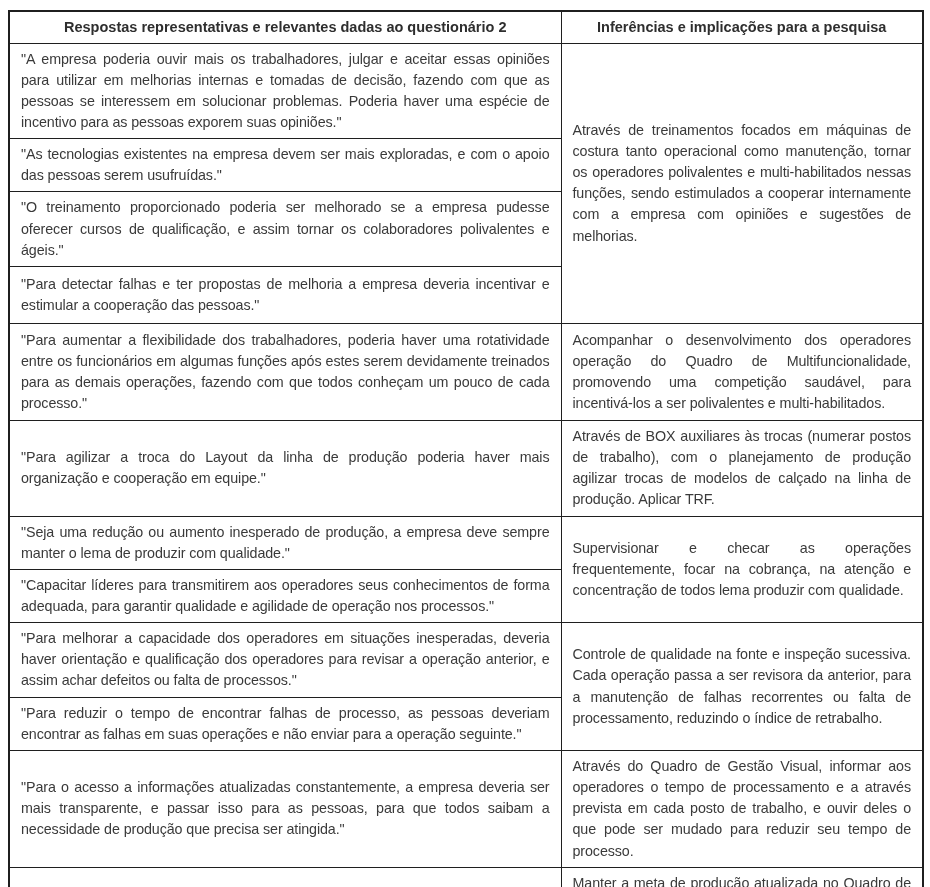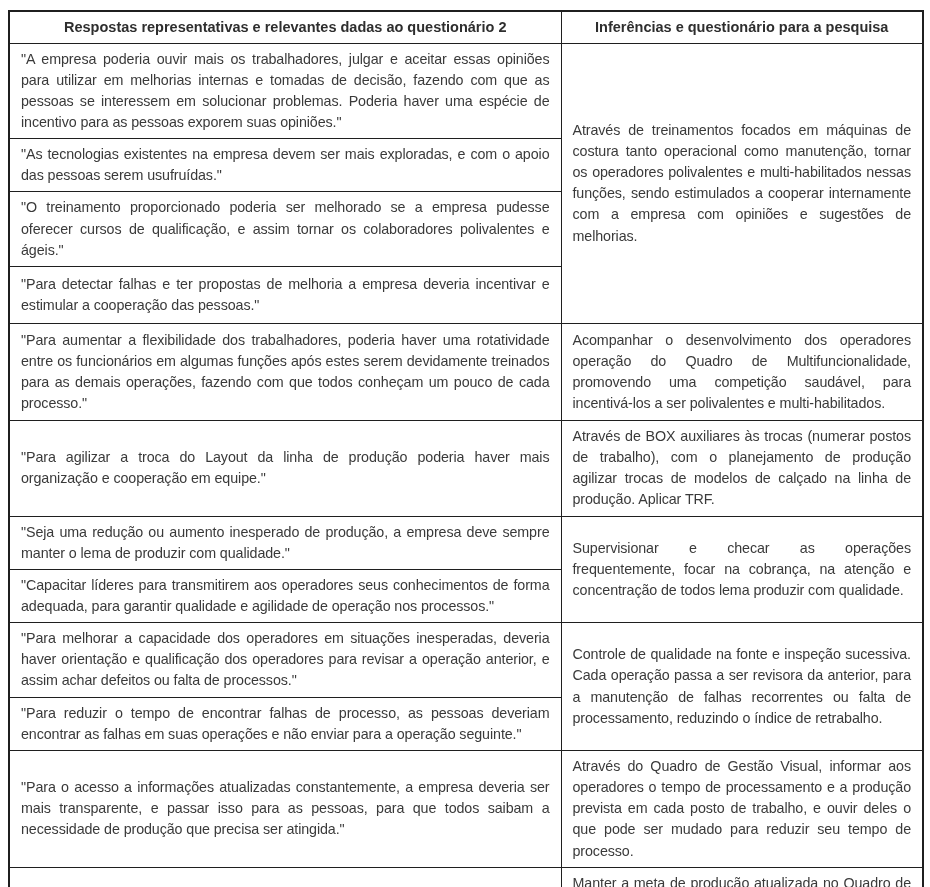--- a/index.html
+++ b/index.html
@@ -66,21 +66,21 @@
 
 <div class="page">
   <table class="doc-table">
     <colgroup>
         <col class="c-left">
         <col class="c-right">
       </colgroup>
     <thead>
       <tr>
         <th>Respostas representativas e relevantes dadas ao questionário 2</th>
-        <th>Inferências e questionário para a pesquisa</th>
+        <th>Inferências e implicações para a pesquisa</th>
       </tr>
     </thead>
     <tbody>
 
       <tr>
         <td class="resp h93">"A empresa poderia ouvir mais os trabalhadores, julgar e aceitar essas opiniões para utilizar em melhorias internas e tomadas de decisão, fazendo com que as pessoas se interessem em solucionar problemas. Poderia haver uma espécie de incentivo para as pessoas exporem suas opiniões."</td>
         <td class="infer" rowspan="4">Através de treinamentos focados em máquinas de costura tanto operacional como manutenção, tornar os operadores polivalentes e multi-habilitados nessas funções, sendo estimulados a cooperar internamente com a empresa com opiniões e sugestões de melhorias.</td>
       </tr>
       <tr>
         <td class="resp h47">"As tecnologias existentes na empresa devem ser mais exploradas, e com o apoio das pessoas serem usufruídas."</td>
@@ -113,21 +113,21 @@
       <tr>
         <td class="resp h72">"Para melhorar a capacidade dos operadores em situações inesperadas, deveria haver orientação e qualificação dos operadores para revisar a operação anterior, e assim achar defeitos ou falta de processos."</td>
         <td class="infer" rowspan="2">Controle de qualidade na fonte e inspeção sucessiva. Cada operação passa a ser revisora da anterior, para a manutenção de falhas recorrentes ou falta de processamento, reduzindo o índice de retrabalho.</td>
       </tr>
       <tr>
         <td class="resp h43">"Para reduzir o tempo de encontrar falhas de processo, as pessoas deveriam encontrar as falhas em suas operações e não enviar para a operação seguinte."</td>
       </tr>
 
       <tr>
         <td class="resp h100">"Para o acesso a informações atualizadas constantemente, a empresa deveria ser mais transparente, e passar isso para as pessoas, para que todos saibam a necessidade de produção que precisa ser atingida."</td>
-        <td class="infer">Através do Quadro de Gestão Visual, informar aos operadores o tempo de processamento e a produção prevista em cada posto de trabalho, e ouvir deles o que pode ser mudado para reduzir seu tempo de processo.</td>
+        <td class="infer">Através do Quadro de Gestão Visual, informar aos operadores o tempo de processamento e a através prevista em cada posto de trabalho, e ouvir deles o que pode ser mudado para reduzir seu tempo de processo.</td>
       </tr>
 
       <tr>
         <td class="resp h94">"Palestras e reuniões seriam interessantes para conscientizar as pessoas sobre alcance de metas e resultados."</td>
         <td class="infer">Manter a meta de produção atualizada no Quadro de Gestão Visual, e assim transparecer a todos os resultados a serem obtidos, com reuniões constantes para fazer com que as pessoas cooperem para o seu alcance.</td>
       </tr>
     </tbody>
   </table>
 </div>
 

